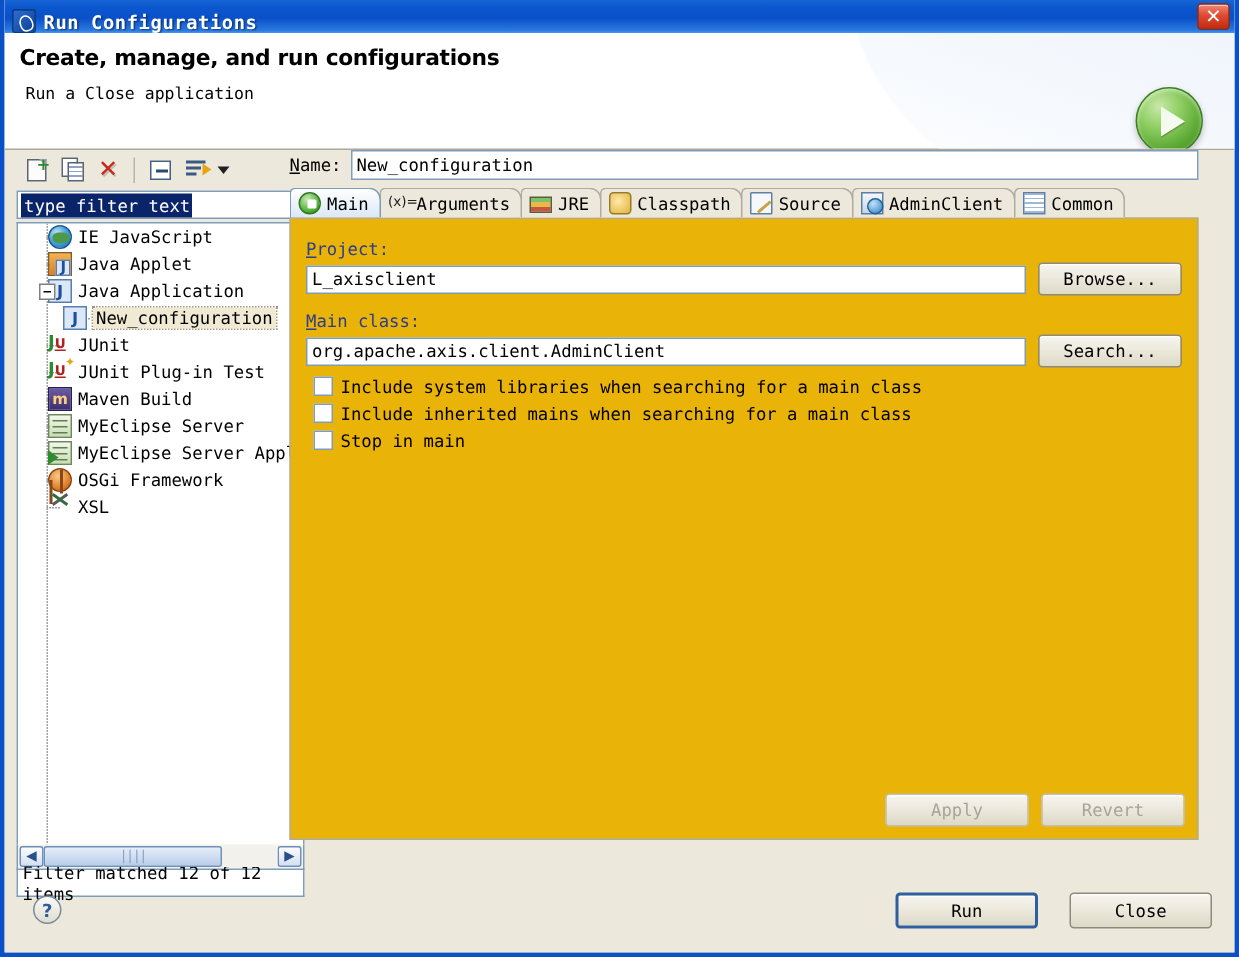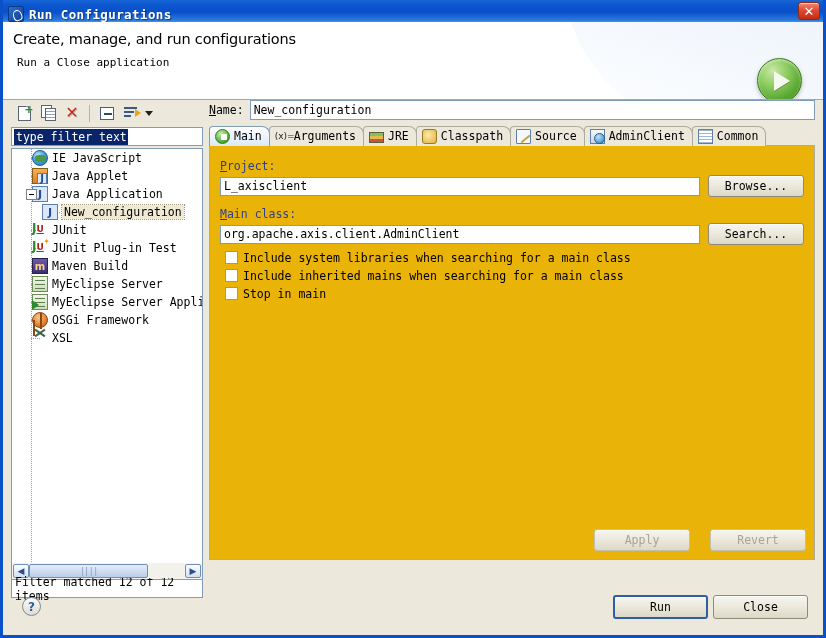--- a/index.html
+++ b/index.html
@@ -63,21 +63,21 @@
   }
   #header .swoosh {
     position: absolute; right: -40px; top: -80px;
     width: 300px; height: 190px;
     background: linear-gradient(200deg,#eaf1fb 0%,#f4f8fd 55%,#ffffff 100%);
     border-radius: 0 0 0 160px;
   }
   #header .hdr-title {
     position: absolute; left: 10px; top: 9px;
     font-family: "DejaVu Sans", sans-serif;
-    font-size: 14.5px; font-weight: normal; color: #000;
+    font-size: 14.5px; font-weight: bold; color: #000;
     letter-spacing: -.2px;
   }
   #header .hdr-sub {
     position: absolute; left: 14px; top: 34px;
     font-size: 11px; color: #000;
   }
   #runbadge {
     position: absolute; right: 21px; top: 36px;
     width: 45px; height: 45px; border-radius: 50%;
     background: radial-gradient(circle at 34% 28%, #c9e8a8 0%, #8fce63 34%, #5aa832 68%, #3c7f21 100%);
@@ -322,29 +322,29 @@
     border: 1px solid #6f8fbb; border-radius: 2px;
     display: flex; align-items: center; justify-content: center;
     color: #8aa0c2; font-size: 9px; letter-spacing: -1px; cursor: pointer;
   }
   #matchbar {
     height: 18px; border: 1px solid #7f9db9; border-top: none;
     background: #fff; display: flex; align-items: center;
     padding-left: 3px; font-size: 11.5px;
   }
   
-  #rightpane { position: absolute; left: 206px; top: 0; width: 606px; }
+  #rightpane { position: absolute; left: 190px; top: 0; width: 606px; }
   #namerow { display: flex; align-items: center; height: 20px; }
   #namerow .nlabel { font-size: 11.5px; margin-right: 6px; }
   #namefield {
     flex: 1; height: 20px; border: 1px solid #7f9db9; background: #fff;
     font-size: 11.5px; padding: 0 3px; display: flex; align-items: center;
   }
   #tabs {
-    display: flex; align-items: center; height: 21px;
+    display: flex; align-items: flex-start; height: 21px;
     margin-top: 5px; position: relative; z-index: 2;
   }
   .tab {
     display: flex; align-items: center; gap: 4px;
     height: 20px; padding: 0 7px 0 5px;
     font-size: 11.5px; color: #000; cursor: pointer;
     background: #ece9dc;
     border: 1px solid #b0ac9d; border-bottom: none;
     border-radius: 4px 8px 0 0; margin-right: -1px;
     white-space: nowrap;
@@ -426,39 +426,39 @@
   .btn.default { border: 2px solid #2e5f9e; }
   .cbrow { display: flex; align-items: flex-start; margin: 4px 0 0 5px; }
   .cbox {
     width: 13px; height: 13px; background: #fff;
     border: 1px solid #7f9db9; margin-right: 5px;
     flex: 0 0 13px; cursor: pointer;
   }
   .cblabel { font-size: 11.5px; }
   #applyrow {
     position: absolute; right: 8px; bottom: 8px;
-    display: flex; gap: 20px;
+    display: flex; gap: 8px;
   }
   
   #footer {
     position: absolute; left: 0; bottom: 0;
     width: 820px; height: 52px;
   }
   #helpbtn {
     position: absolute; left: 19px; top: 14px;
     width: 19px; height: 19px; border-radius: 50%;
     border: 1px solid #7a8a9a;
     background: linear-gradient(to bottom,#fbfbf8,#dfdcd0);
     display: flex; align-items: center; justify-content: center;
     font-family: "DejaVu Sans", sans-serif;
     font-size: 12px; font-weight: bold; color: #2a5f9e; cursor: pointer;
   }
   #footbtns {
     position: absolute; right: 15px; top: 12px;
-    display: flex; gap: 5px;
+    display: flex; gap: 21px;
   }
   #footbtns .btn { min-width: 95px; height: 24px; }
   .u { text-decoration: underline; }
 </style>
 </head>
 <body>
 
 <div id="window">
 
   <div id="titlebar">

